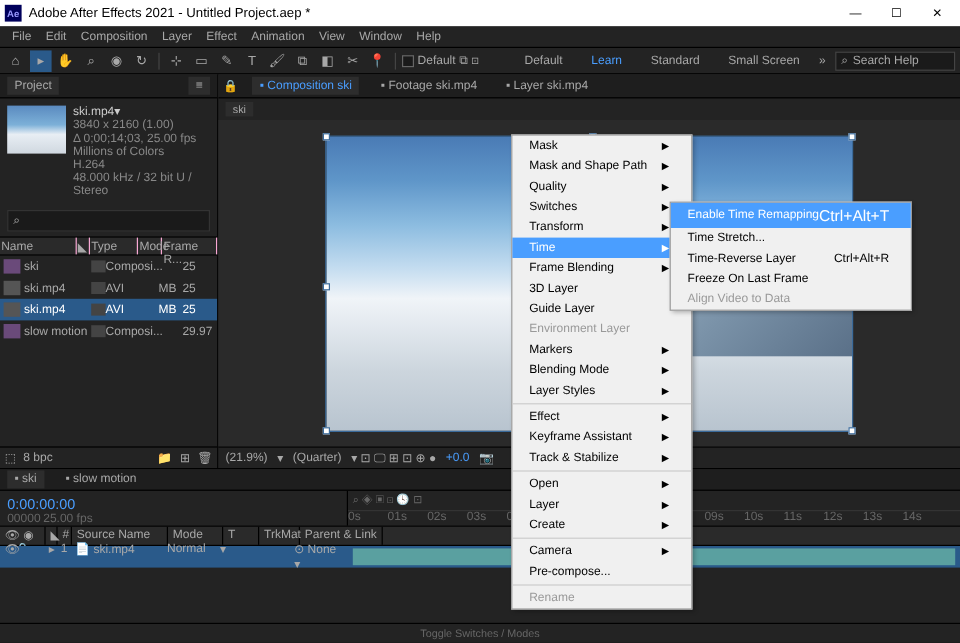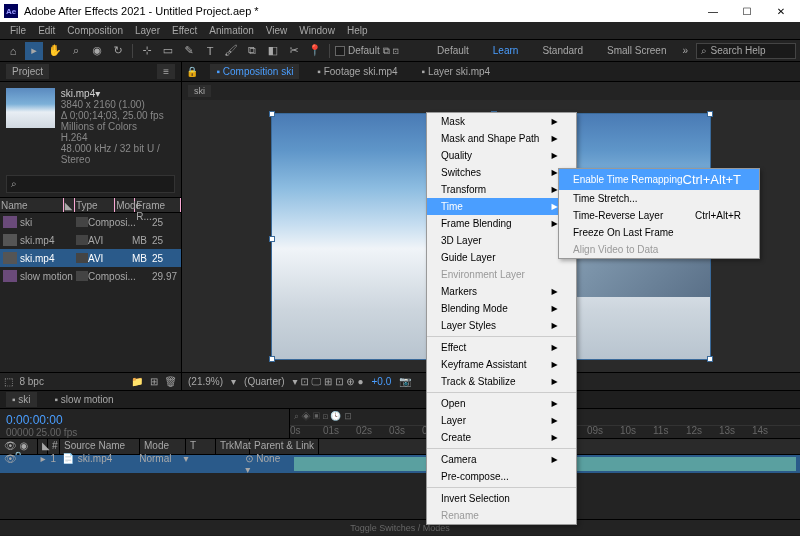--- a/index.html
+++ b/index.html
@@ -375,23 +375,20 @@
     </div>
     <div class="ctx-sep"></div>
     <div class="ctx-item">
       <span>Camera</span>
       <span class="ctx-arrow">▶</span>
     </div>
     <div class="ctx-item">
       <span>Pre-compose...</span>
     </div>
     <div class="ctx-sep"></div>
-    <div class="ctx-item">
-      <span>Invert Selection</span>
-    </div>
     <div class="ctx-item dis">
       <span>Rename</span>
     </div>
   </div>
 <div class="ctx-menu" style="top:168px;left:558px;min-width:170px" id="ctx2">
     <div class="ctx-item hl">
       <span>Enable Time Remapping</span>
       <span style="font-size:13px">Ctrl+Alt+T</span>
     </div>
     <div class="ctx-item">

